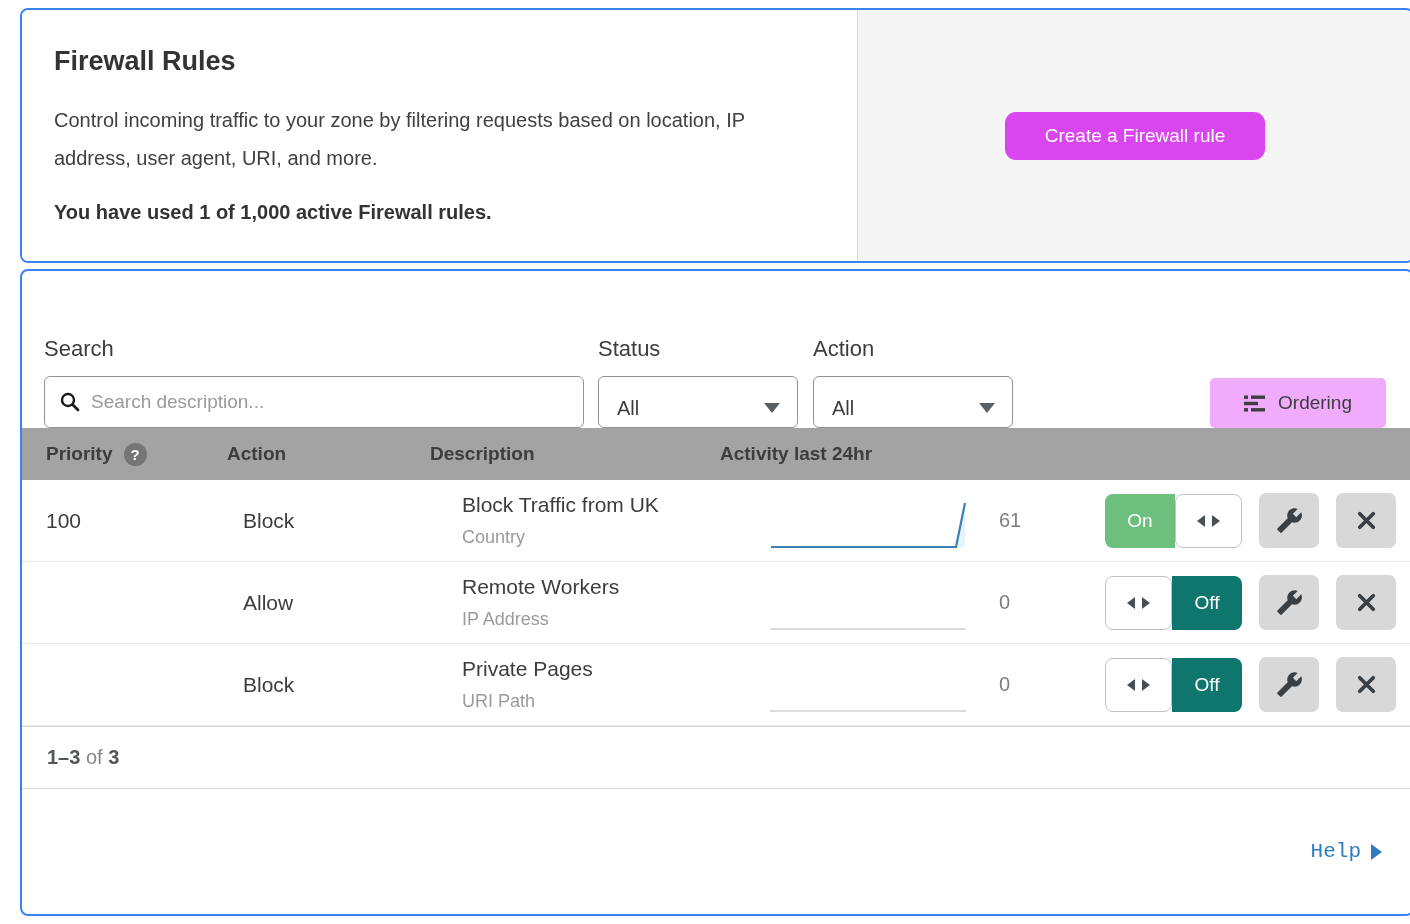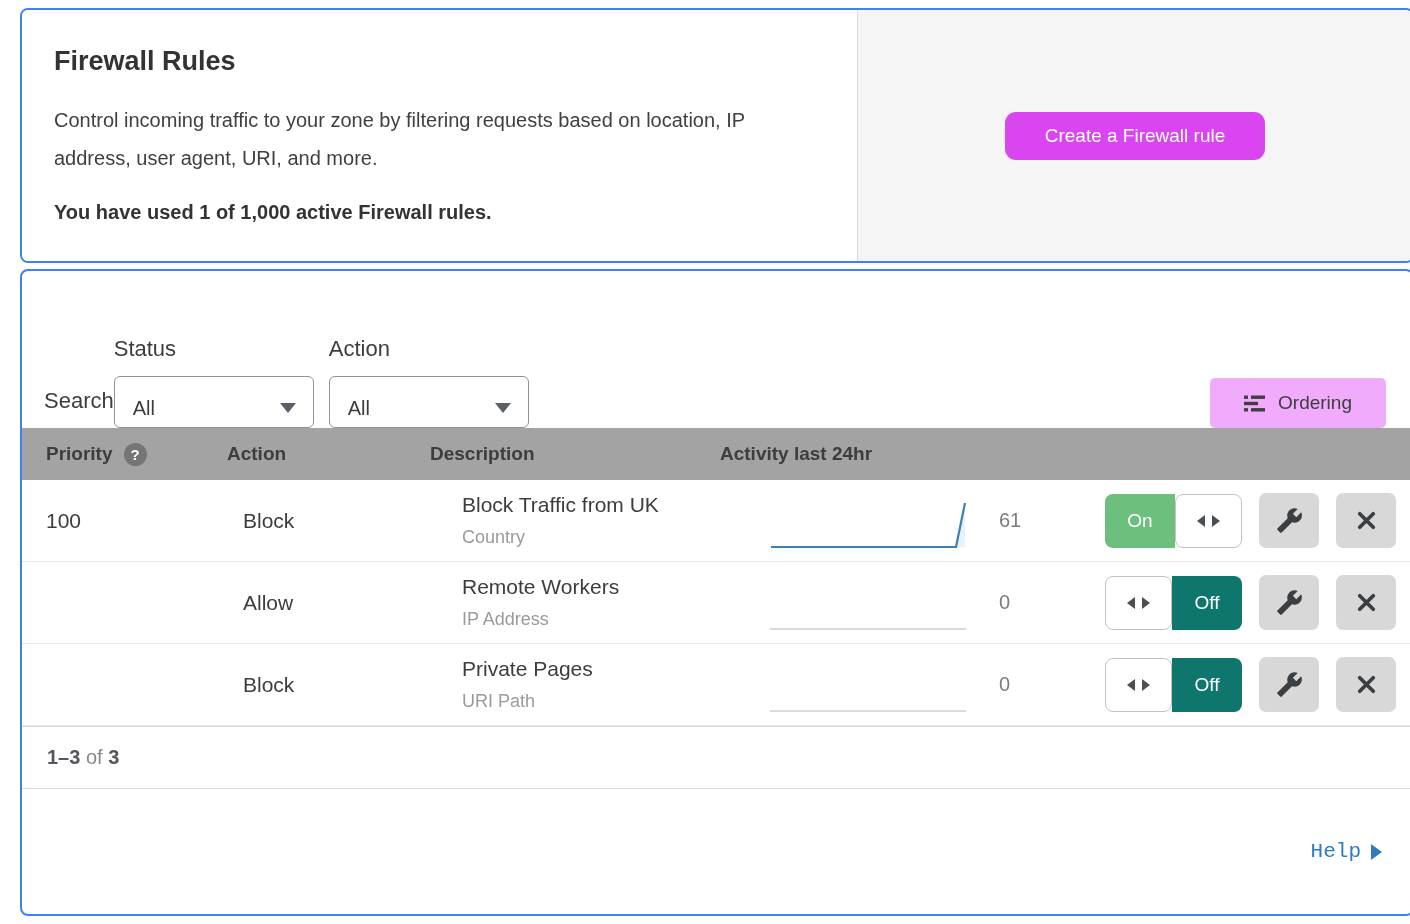--- a/index.html
+++ b/index.html
@@ -101,20 +101,27 @@
   <div class="header-right">
     <button class="create-btn">Create a Firewall rule</button>
   </div>
 </section>
 
 <section class="card card-main">
 
   <div class="filters">
     <div class="fgroup search-group">
       <span class="flabel">Search</span>
+      <div class="search-box">
+        <svg width="22" height="22" viewBox="0 0 22 22">
+          <circle cx="9" cy="9" r="6" fill="none" stroke="#1a1a1a" stroke-width="2.4"></circle>
+          <line x1="13.5" y1="13.5" x2="19" y2="19" stroke="#1a1a1a" stroke-width="2.8" stroke-linecap="round"></line>
+        </svg>
+        <input type="text" value="" placeholder="Search description..." style="">
+      </div>
     </div>
     <div class="fgroup">
       <span class="flabel">Status</span>
       <div class="select">
         <span>All</span>
         <span class="caret"></span>
       </div>
     </div>
     <div class="fgroup">
       <span class="flabel">Action</span>

